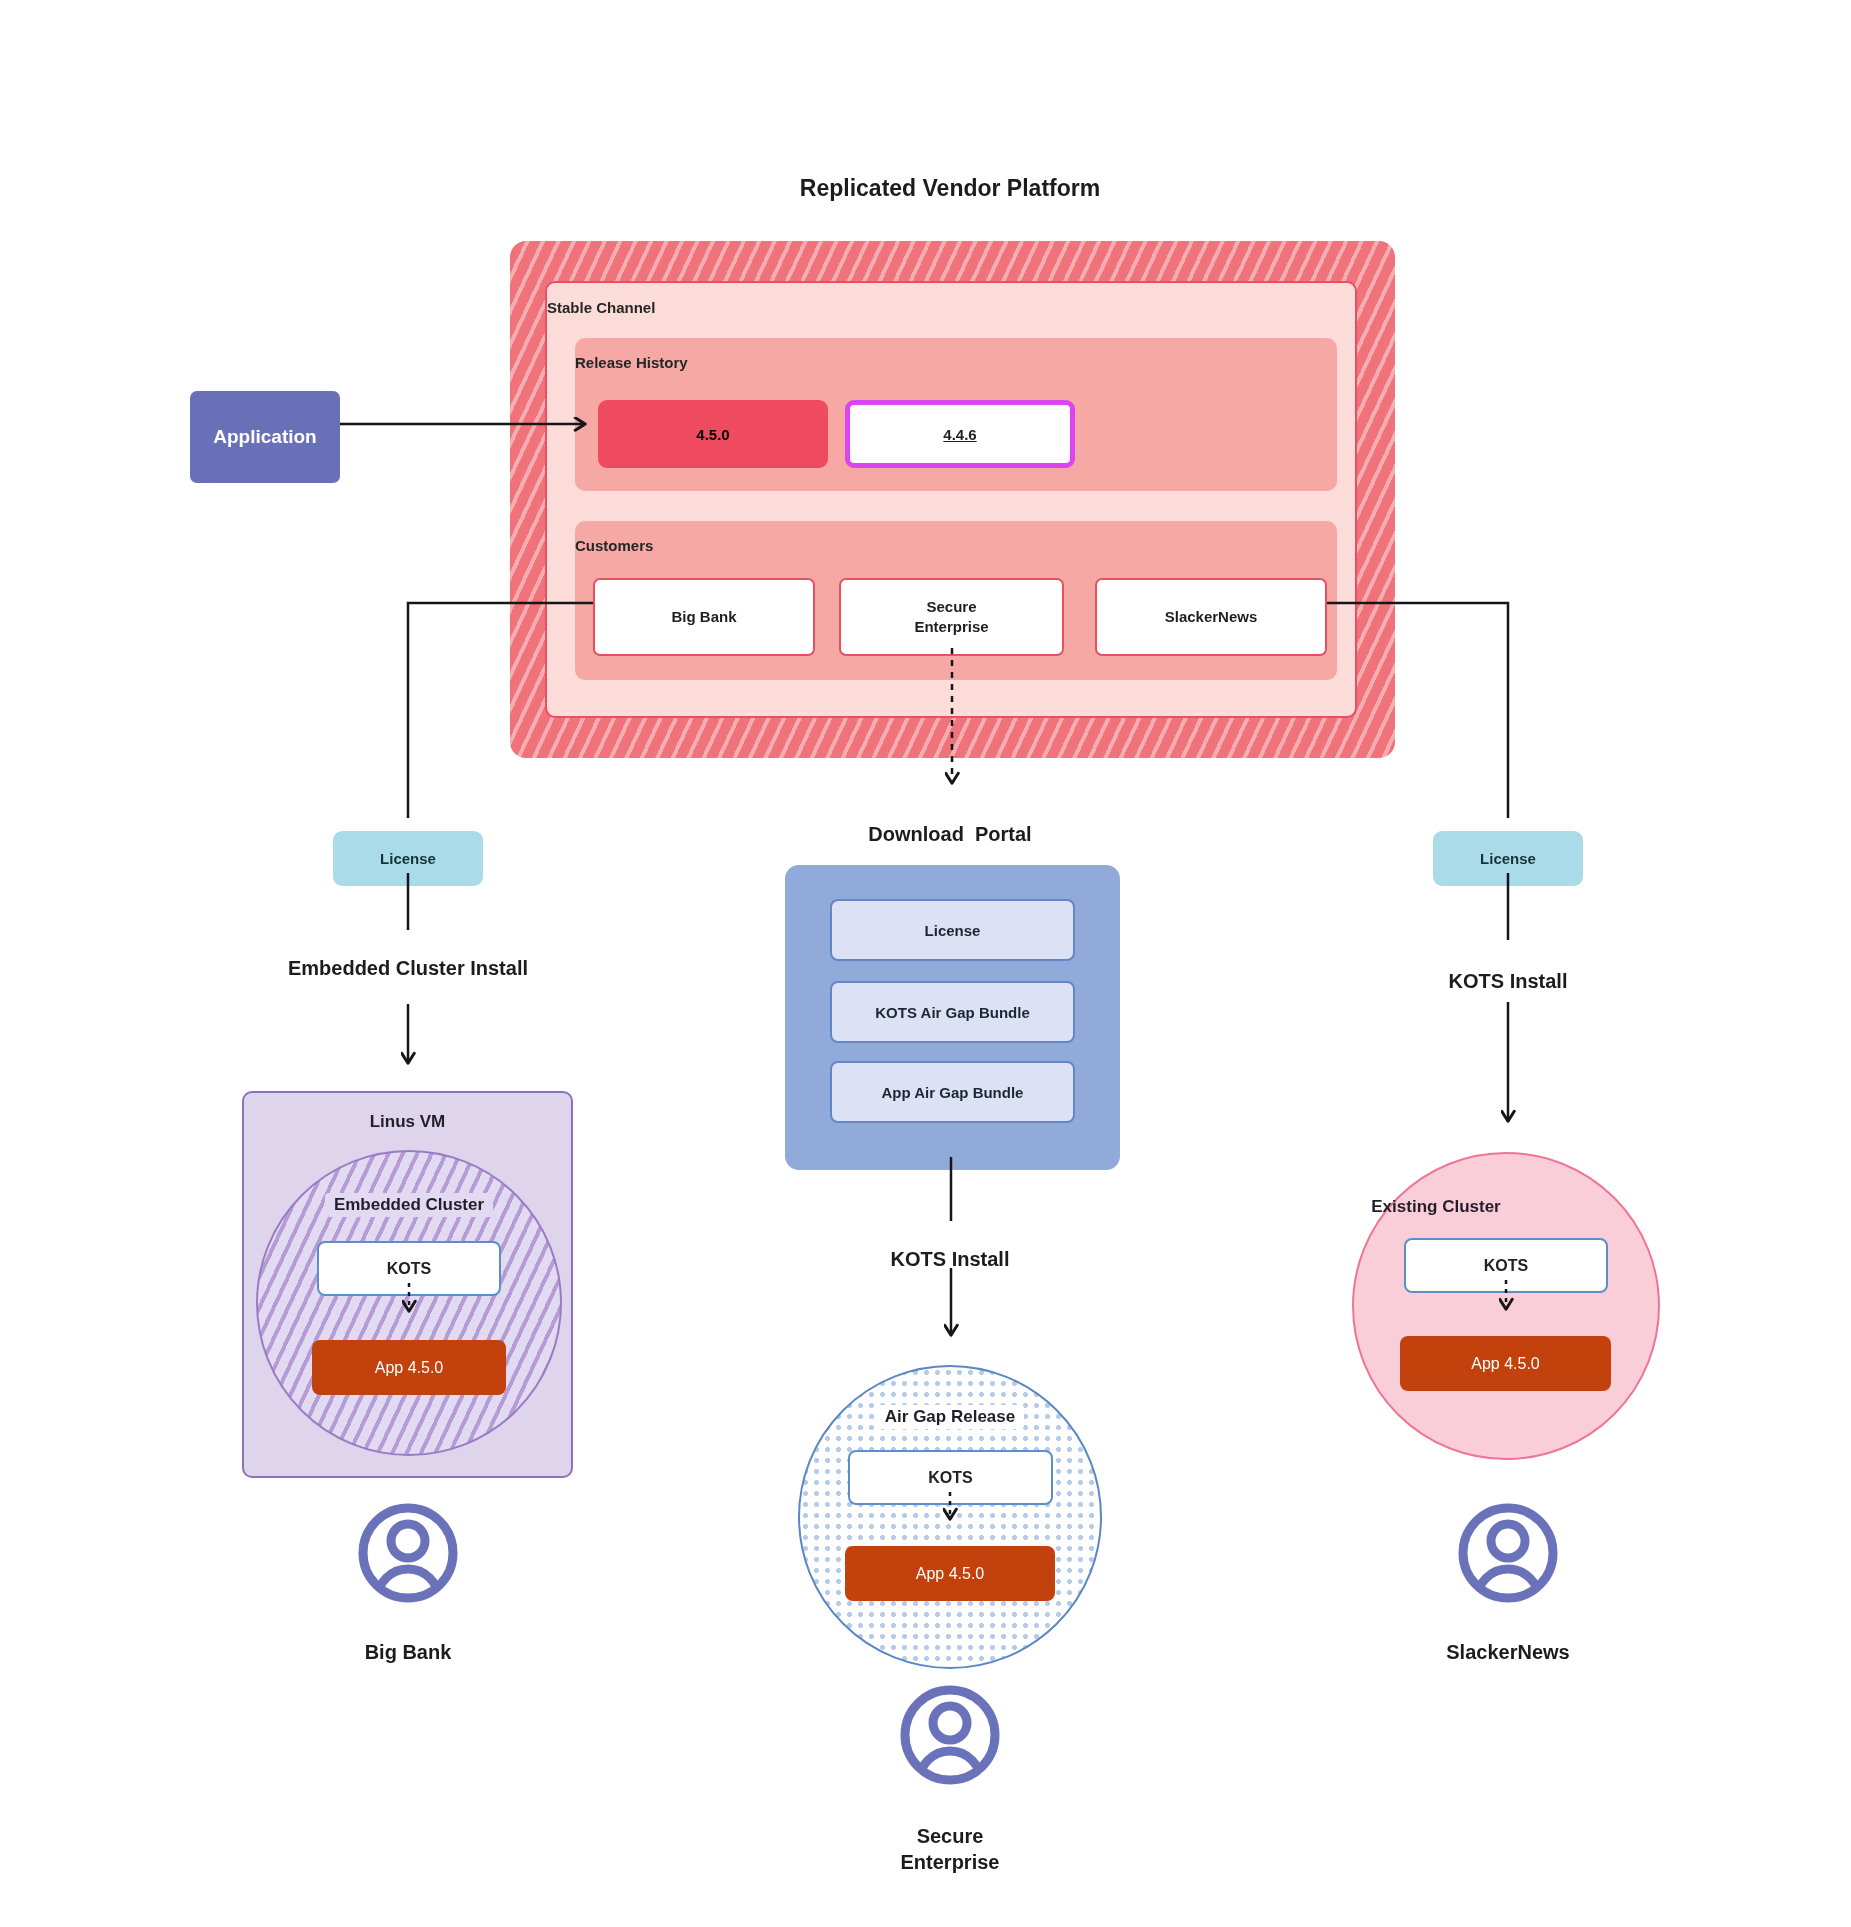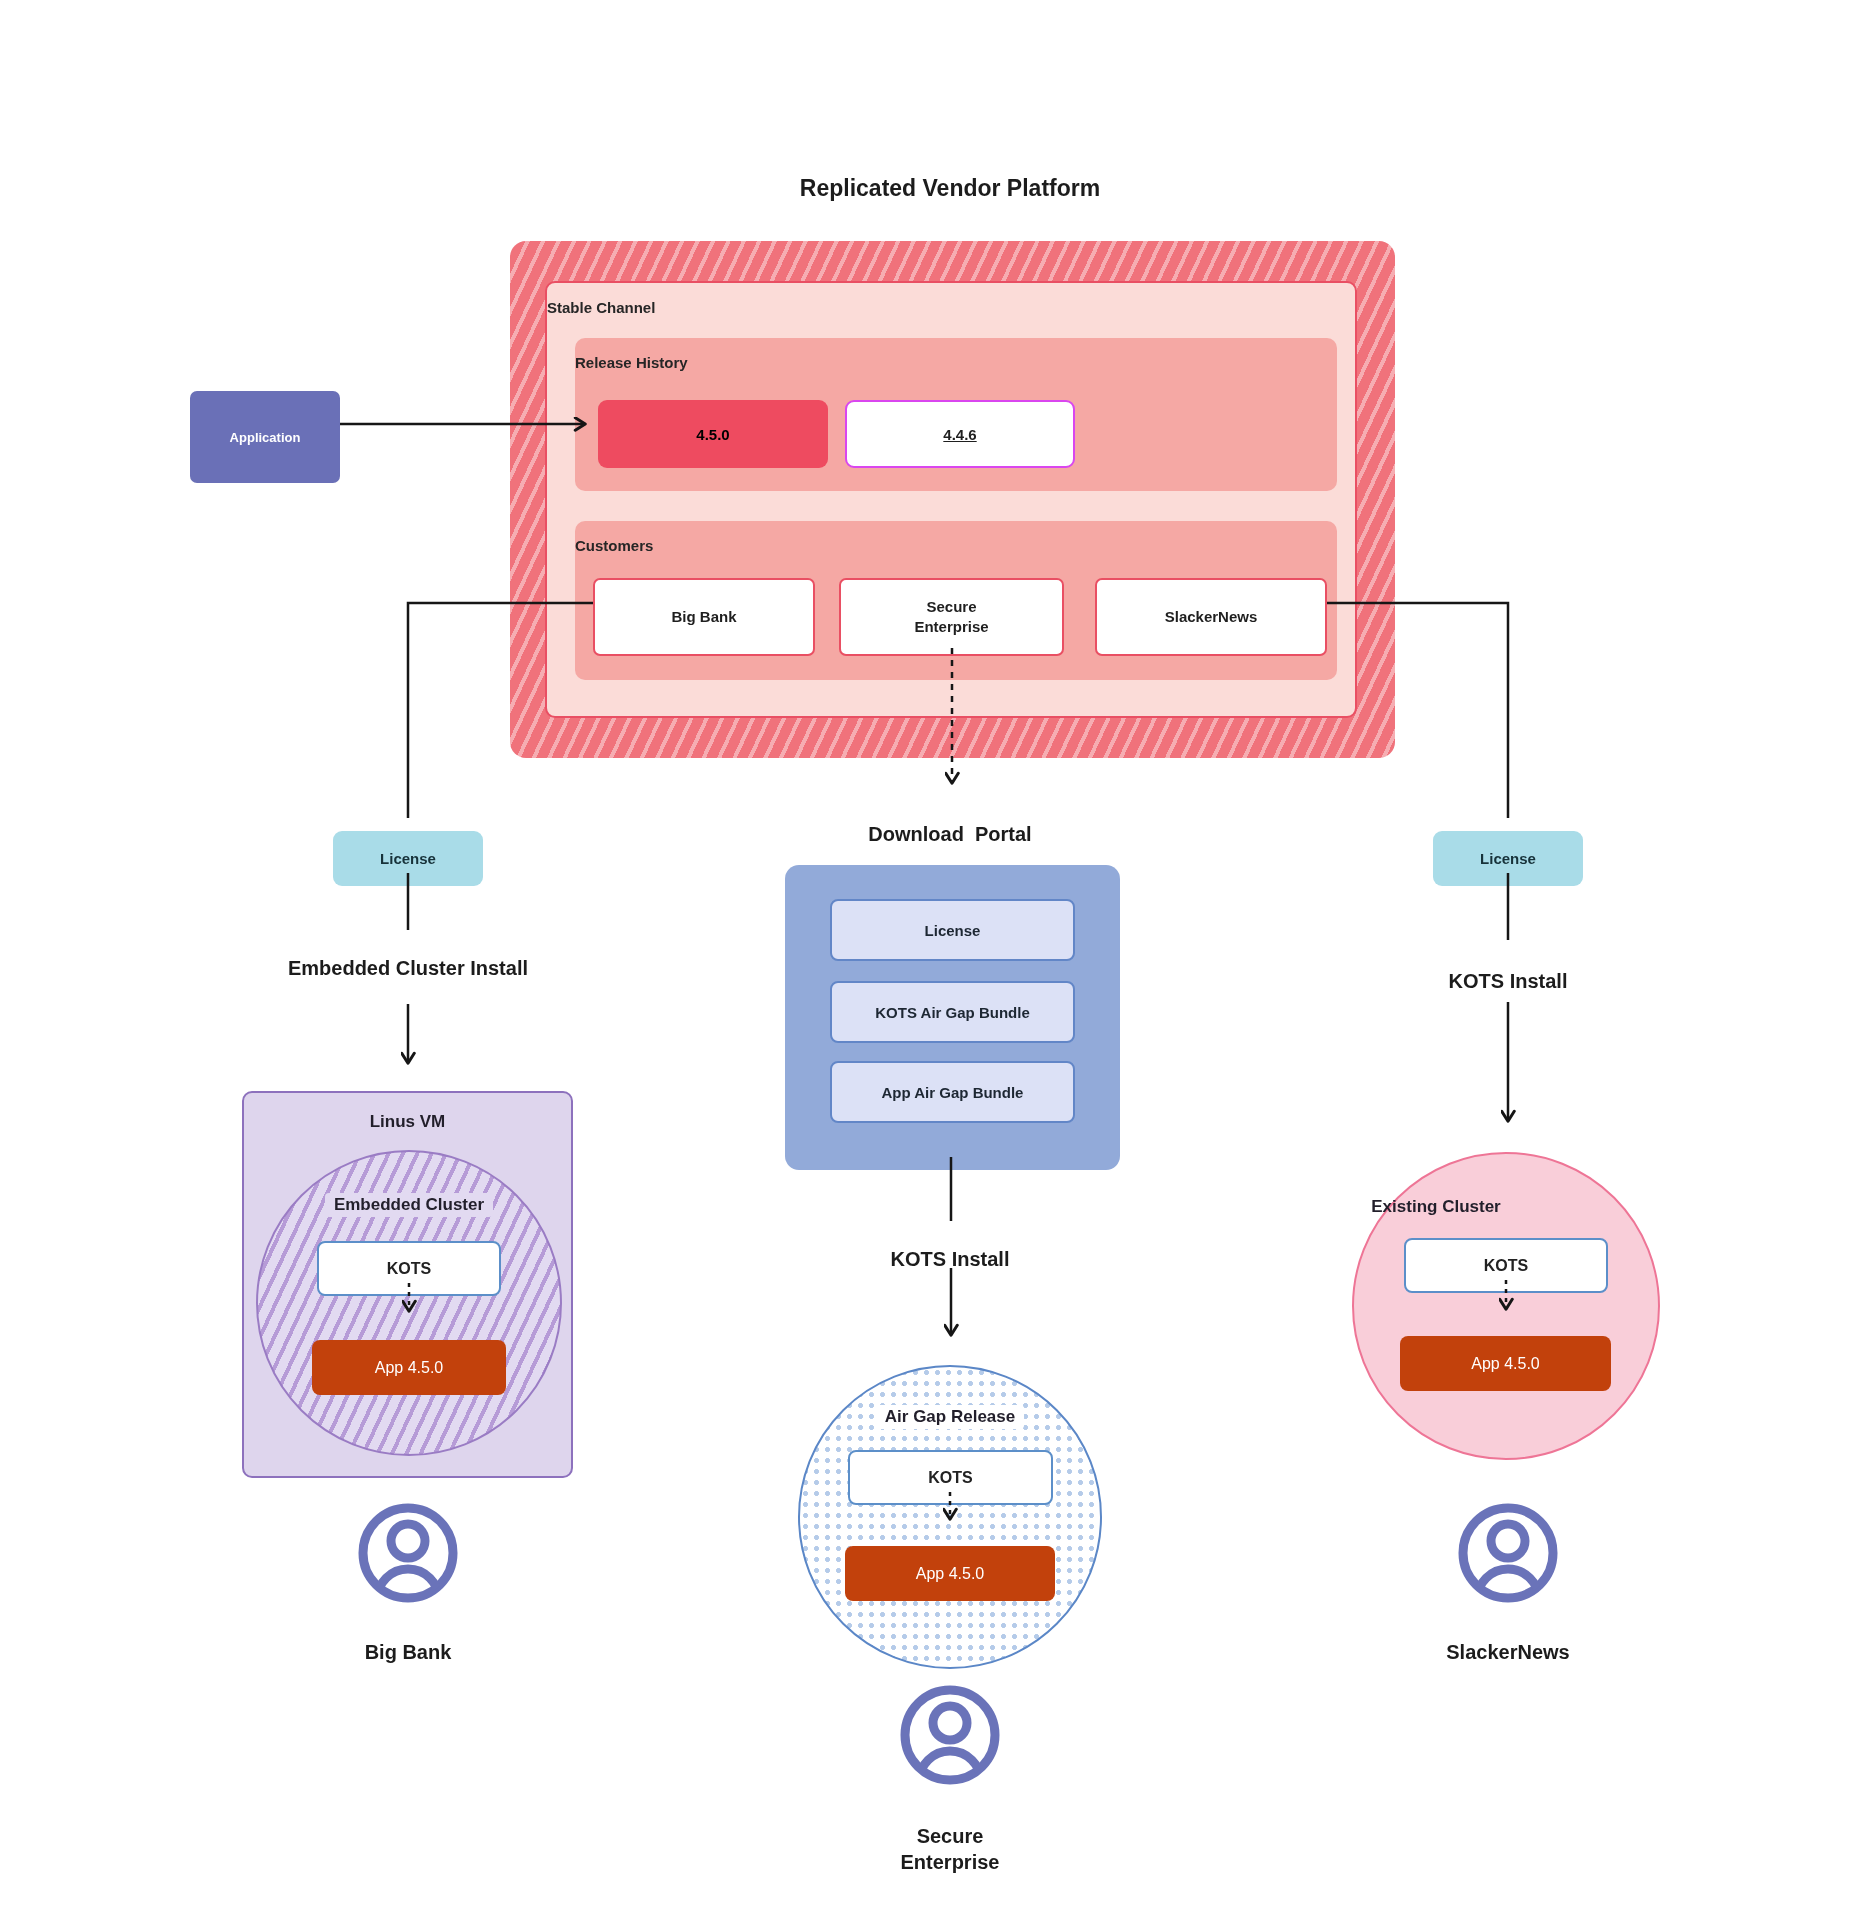--- a/index.html
+++ b/index.html
@@ -20,27 +20,27 @@
   .stable{
     left:545px;top:268px;width:812px;height:437px;border-radius:10px;
     background:#fbdcd8;border:2px solid #e94f63;
   }
   .panel-label{padding-top:16px;font-size:15px;font-weight:700;color:#262626;}
   .salmon{background:#f5a8a4;border-radius:10px;}
   .release{left:575px;top:325px;width:762px;height:153px;}
   .customers{left:575px;top:508px;width:762px;height:159px;}
   .pill-btn{border-radius:9px;font-size:15px;font-weight:700;}
   .rel-450{left:598px;top:387px;width:230px;height:68px;background:#ee4b60;color:#000000;}
-  .rel-446{left:845px;top:387px;width:230px;height:68px;background:#ffffff;border:2px solid #d946ef;text-decoration:underline;}
+  .rel-446{left:845px;top:387px;width:230px;height:68px;background:#ffffff;border:5px solid #d946ef;text-decoration:underline;}
   .cust-box{top:565px;height:78px;background:#ffffff;border:2px solid #e94f63;border-radius:7px;font-size:15px;font-weight:700;}
   .cust-box span{max-width:118px;line-height:1.35;}
   .cust-bb{left:593px;width:222px;}
   .cust-se{left:839px;width:225px;}
   .cust-sn{left:1095px;width:232px;}
-  .application{left:190px;top:378px;width:150px;height:92px;background:#6a70b7;color:#ffffff;border-radius:7px;font-size:13px;font-weight:600;}
+  .application{left:190px;top:378px;width:150px;height:92px;background:#6a70b7;color:#ffffff;border-radius:7px;font-size:19px;font-weight:600;}
 
   
   .flow-label{font-size:20px;font-weight:700;text-align:center;color:#1c1c1c;line-height:1.3;}
   .lbl-dlportal{left:700px;top:808px;width:500px;white-space:pre;}
   .lbl-inst-left{left:283px;top:942px;width:250px;}
   .lbl-inst-mid{left:825px;top:1233px;width:250px;}
   .lbl-inst-right{left:1383px;top:955px;width:250px;}
 
   
   .portal{left:785px;top:852px;width:335px;height:305px;background:#92aad9;border-radius:14px;}

